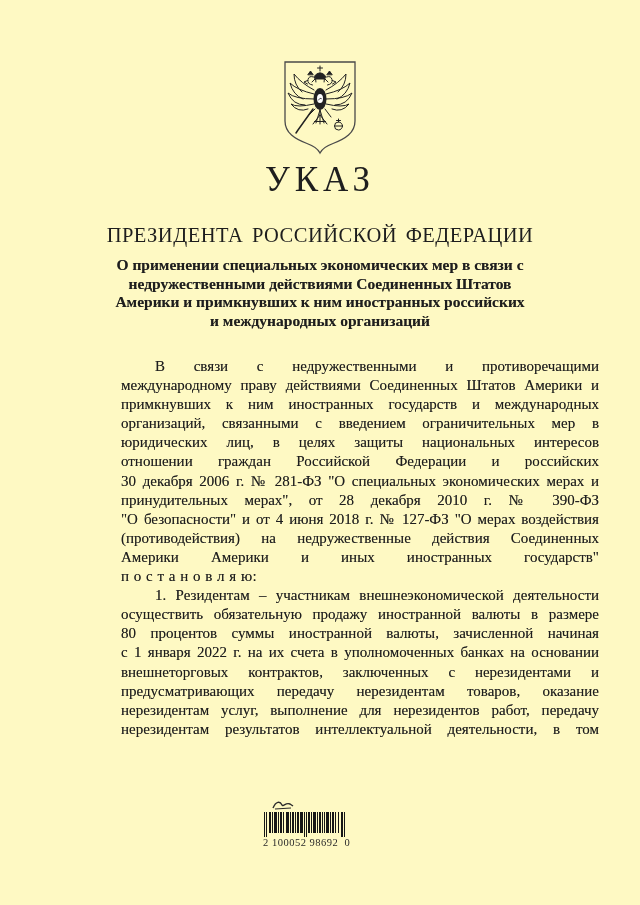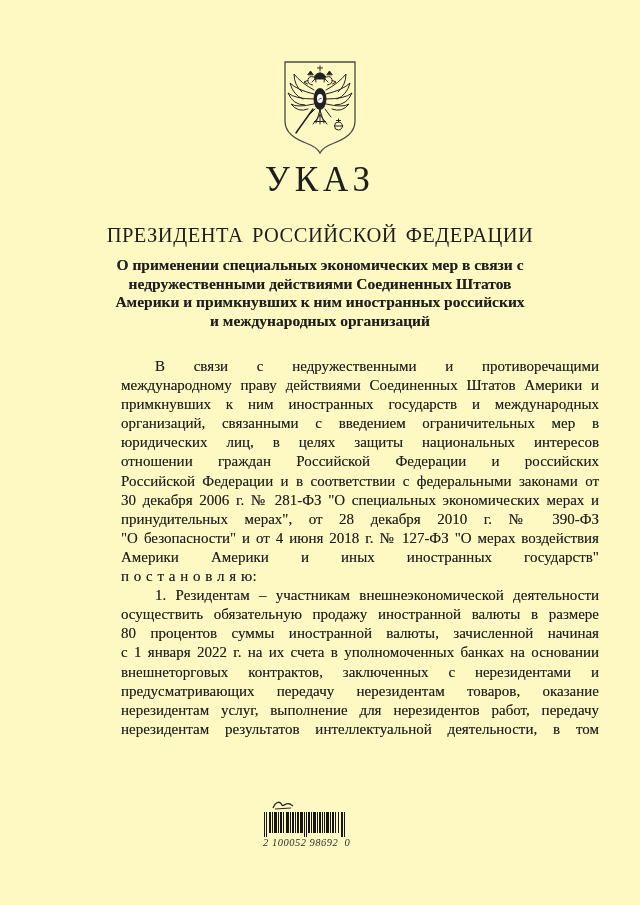--- a/index.html
+++ b/index.html
@@ -75,21 +75,20 @@
   }
   .barcode .bars { display: block; }
   .barcode-number {
     font-size: 10.5px;
     line-height: 12px;
     text-align: left;
     white-space: pre;
     letter-spacing: 0.5px;
     color: #2a2a2a;
     margin-top: 0px;
-    font-style: italic;
   }
   .squiggle {
     position: absolute;
     left: 7px;
     top: -14px;
   }
 </style>
 </head>
 <body>
 
@@ -139,24 +138,24 @@
       <div class="subject-line">и международных организаций</div>
     </div>
 
   <div class="body-text">
       <div class="body-line just indent">В связи с недружественными и противоречащими</div>
       <div class="body-line just">международному праву действиями Соединенных Штатов Америки и</div>
       <div class="body-line just">примкнувших к ним иностранных государств и международных</div>
       <div class="body-line just">организаций, связанными с введением ограничительных мер в</div>
       <div class="body-line just">юридических лиц, в целях защиты национальных интересов</div>
       <div class="body-line just">отношении граждан Российской Федерации и российских</div>
-      <div class="body-line just">Российской Федерации и в соответствии с федеральными законами от</div>
       <div class="body-line just">30 декабря 2006 г. № 281-ФЗ "О специальных экономических мерах и</div>
       <div class="body-line just">принудительных мерах", от 28 декабря 2010 г. № 390-ФЗ</div>
       <div class="body-line just">"О безопасности" и от 4 июня 2018 г. № 127-ФЗ "О мерах воздействия</div>
+      <div class="body-line just">(противодействия) на недружественные действия Соединенных</div>
       <div class="body-line just">Америки Америки и иных иностранных государств"</div>
       <div class="body-line spaced">п о с т а н о в л я ю:</div>
       <div class="body-line just indent">1. Резидентам – участникам внешнеэкономической деятельности</div>
       <div class="body-line just">осуществить обязательную продажу иностранной валюты в размере</div>
       <div class="body-line just">80 процентов суммы иностранной валюты, зачисленной начиная</div>
       <div class="body-line just">с 1 января 2022 г. на их счета в уполномоченных банках на основании</div>
       <div class="body-line just">внешнеторговых контрактов, заключенных с нерезидентами и</div>
       <div class="body-line just">предусматривающих передачу нерезидентам товаров, оказание</div>
       <div class="body-line just">нерезидентам услуг, выполнение для нерезидентов работ, передачу</div>
       <div class="body-line just">нерезидентам результатов интеллектуальной деятельности, в том</div>

